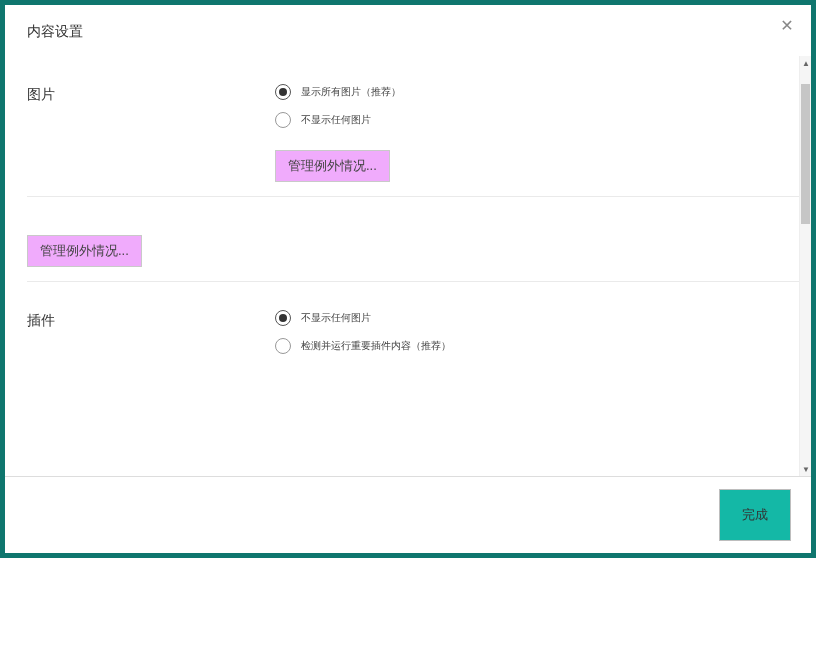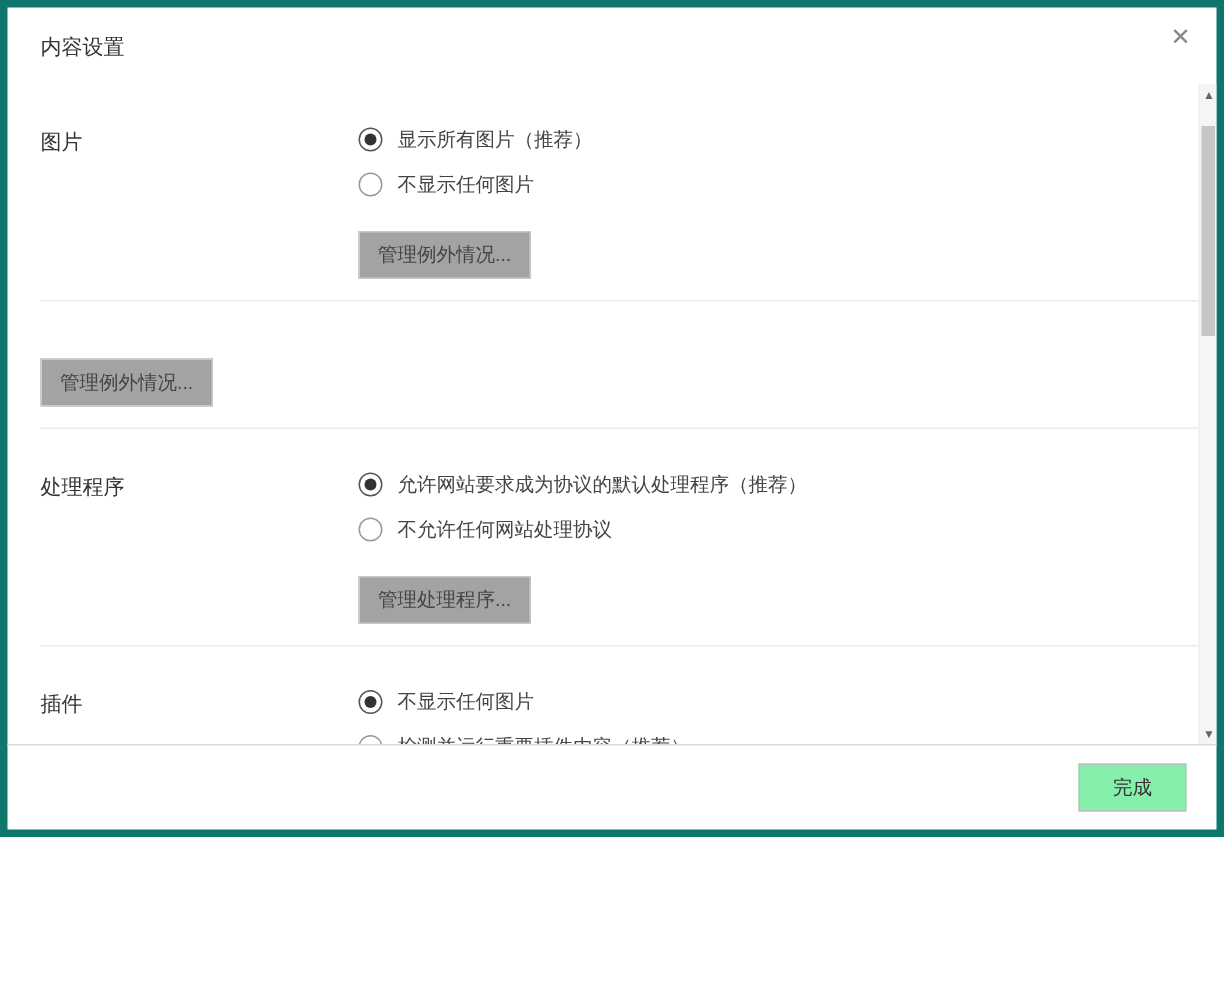--- a/index.html
+++ b/index.html
@@ -50,20 +50,21 @@
     .content {
       width: calc(100% - 12px);
       height: 100%;
       overflow-y: hidden;
       padding: 0 0 0 22px;
     }
     .section {
       display: flex;
       padding: 28px 0 14px 0;
       border-bottom: 1px solid #eaeaea;
+      gap: 36px;
     }
     .section:last-of-type { border-bottom: none; }
     .section-label {
       width: 212px;
       flex: none;
       font-size: 14px;
       color: #333;
       padding-top: 2px;
     }
     .section-body {
@@ -90,49 +91,49 @@
     .radio-inner {
       width: 8px;
       height: 8px;
       border-radius: 50%;
       background: #333;
       display: none;
     }
     .radio-row.selected .radio-inner { display: block; }
     .radio-row.selected .radio-outer { border-color: #555; }
     .radio-label {
-      font-size: 13px;
+      font-size: 10px;
       color: #444;
       cursor: pointer;
     }
     .highlight-box {
       position: absolute;
       border: 2px solid #d9362a;
       pointer-events: none;
     }
     .exception-btn {
       margin-top: 10px;
       padding: 6px 12px;
       font-size: 13px;
       color: #444;
-      background: #a3a3a3;
+      background: #f0abfc;
       border: 1px solid #c9c9c9;
       cursor: pointer;
     }
     .footer {
       border-top: 1px solid #ddd;
       padding: 12px 20px;
       display: flex;
       justify-content: flex-end;
     }
     .done-btn {
-      padding: 6px 22px;
+      padding: 16px 22px;
       font-size: 13px;
       color: #333;
-      background: #86efac;
+      background: #14b8a6;
       border: 1px solid #bdbdbd;
       cursor: pointer;
       text-align: center;
     }
     .scrollbar-track {
       position: absolute;
       right: 0;
       top: 0;
       width: 12px;
       height: 100%;
@@ -190,36 +191,20 @@
           <button class="exception-btn">管理例外情况...</button>
         </div>
       </div>
 
       <div class="section">
         <div class="section-body">
           <button class="exception-btn">管理例外情况...</button>
         </div>
       </div>
 
-      <div class="section">
-        <div class="section-label">处理程序</div>
-        <div class="section-body">
-          <div class="radio-row selected">
-            <span class="radio-outer">
-                <span class="radio-inner"></span>
-              </span>
-            <span class="radio-label">允许网站要求成为协议的默认处理程序（推荐）</span>
-          </div>
-          <div class="radio-row">
-            <span class="radio-outer"></span>
-            <span class="radio-label">不允许任何网站处理协议</span>
-          </div>
-          <button class="exception-btn">管理处理程序...</button>
-        </div>
-      </div>
 
       <div class="section" style="border-bottom:none;">
         <div class="section-label">插件</div>
         <div class="section-body">
           <div class="radio-row selected">
             <span class="radio-outer">
                 <span class="radio-inner"></span>
               </span>
             <span class="radio-label">不显示任何图片</span>
           </div>

